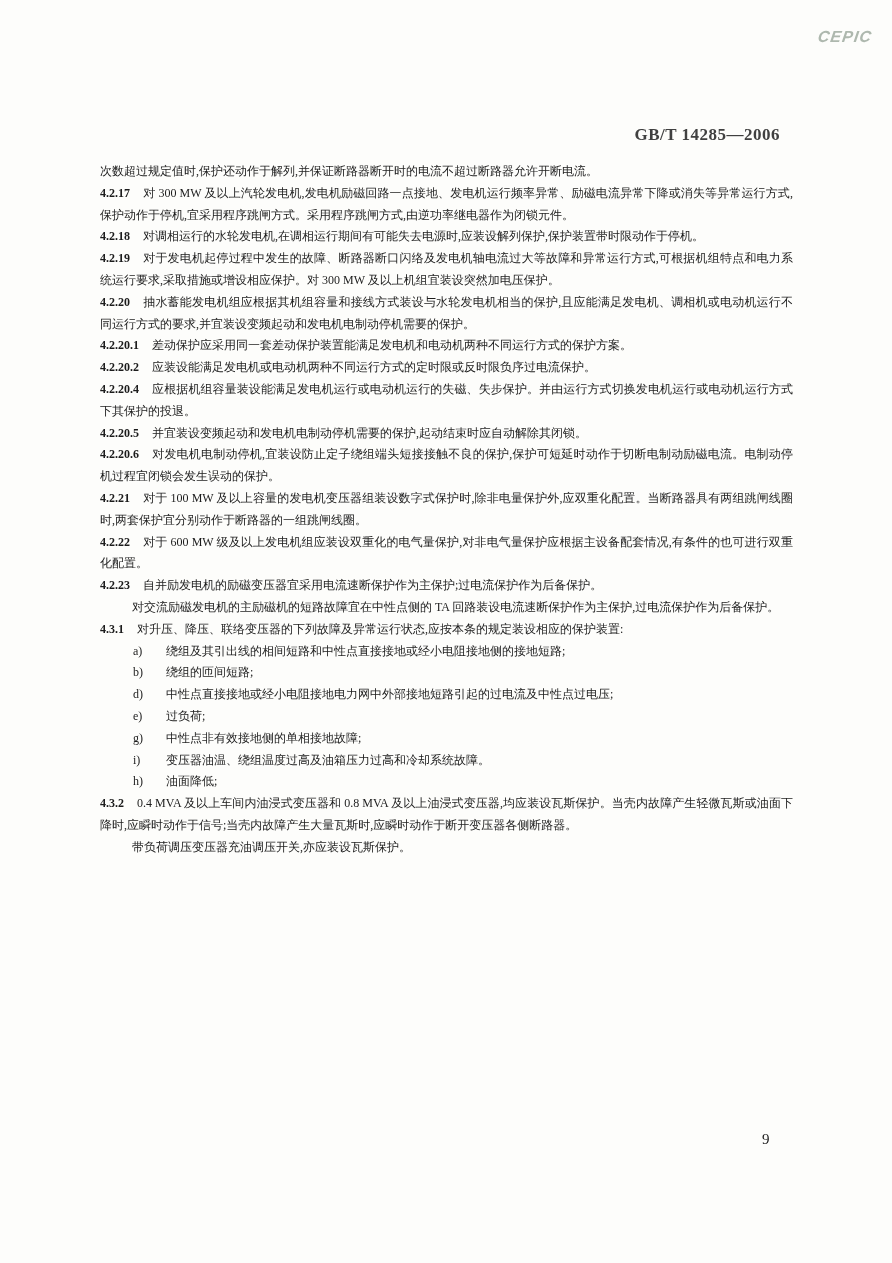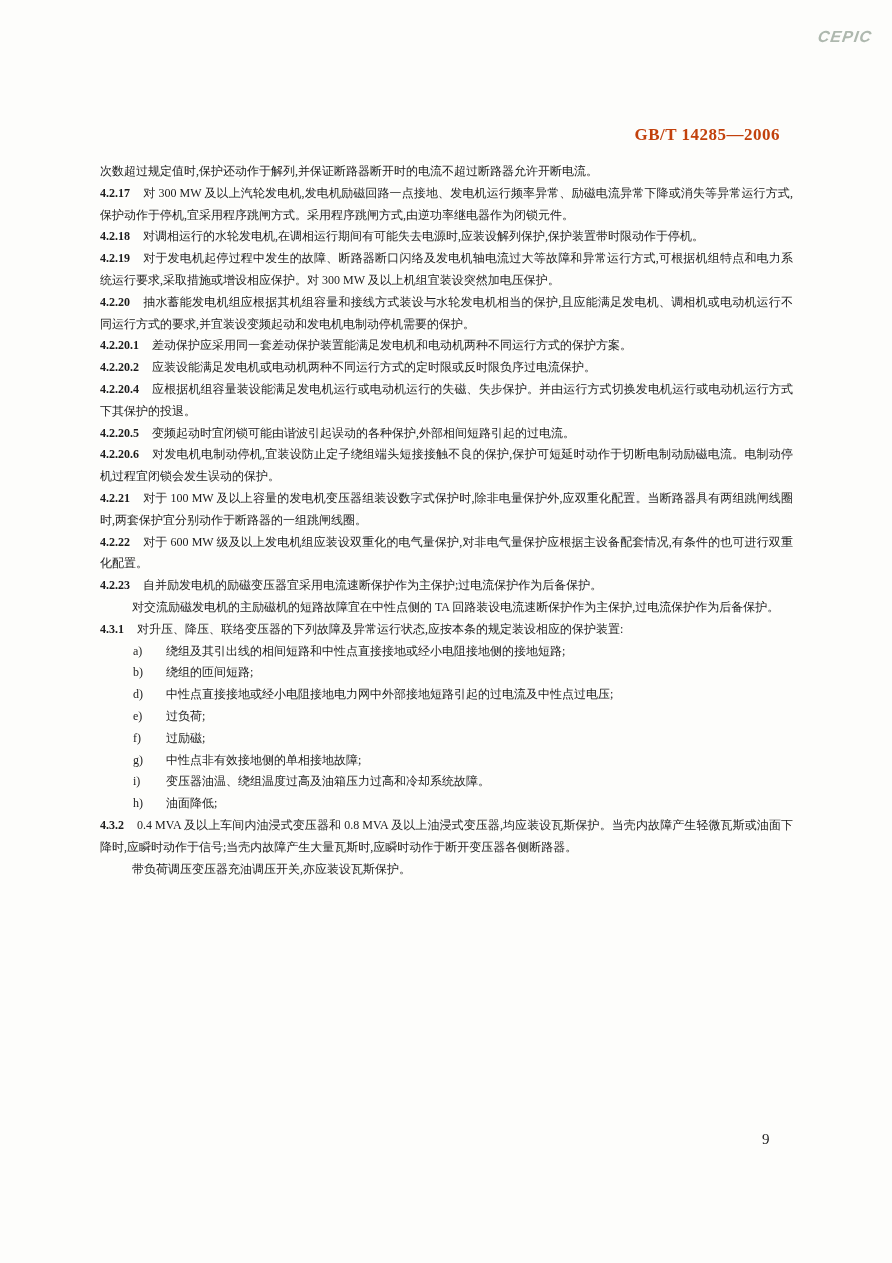--- a/index.html
+++ b/index.html
@@ -25,21 +25,21 @@
     color: #aeb8ae;
     transform: skewX(-8deg);
   }
   .doc-code {
     position: absolute;
     top: 125px;
     right: 112px;
     font-weight: bold;
     font-size: 17px;
     letter-spacing: 0.5px;
-    color: #c2410c;
+    color: #404040;
   }
   .content {
     position: absolute;
     top: 161px;
     left: 100px;
     width: 693px;
     font-size: 12px;
     line-height: 21.8px;
     text-align: justify;
   }
@@ -66,32 +66,31 @@
   <div class="doc-code">GB/T 14285—2006</div>
   <div class="content" id="content">
       <p class="para flush"><span class="txt">次数超过规定值时,保护还动作于解列,并保证断路器断开时的电流不超过断路器允许开断电流。</span></p>
       <p class="para clause"><span class="num">4.2.17</span><span class="txt">对 300 MW 及以上汽轮发电机,发电机励磁回路一点接地、发电机运行频率异常、励磁电流异常下降或消失等异常运行方式,保护动作于停机,宜采用程序跳闸方式。采用程序跳闸方式,由逆功率继电器作为闭锁元件。</span></p>
       <p class="para clause"><span class="num">4.2.18</span><span class="txt">对调相运行的水轮发电机,在调相运行期间有可能失去电源时,应装设解列保护,保护装置带时限动作于停机。</span></p>
       <p class="para clause"><span class="num">4.2.19</span><span class="txt">对于发电机起停过程中发生的故障、断路器断口闪络及发电机轴电流过大等故障和异常运行方式,可根据机组特点和电力系统运行要求,采取措施或增设相应保护。对 300 MW 及以上机组宜装设突然加电压保护。</span></p>
       <p class="para clause"><span class="num">4.2.20</span><span class="txt">抽水蓄能发电机组应根据其机组容量和接线方式装设与水轮发电机相当的保护,且应能满足发电机、调相机或电动机运行不同运行方式的要求,并宜装设变频起动和发电机电制动停机需要的保护。</span></p>
       <p class="para clause"><span class="num">4.2.20.1</span><span class="txt">差动保护应采用同一套差动保护装置能满足发电机和电动机两种不同运行方式的保护方案。</span></p>
       <p class="para clause"><span class="num">4.2.20.2</span><span class="txt">应装设能满足发电机或电动机两种不同运行方式的定时限或反时限负序过电流保护。</span></p>
       <p class="para clause"><span class="num">4.2.20.4</span><span class="txt">应根据机组容量装设能满足发电机运行或电动机运行的失磁、失步保护。并由运行方式切换发电机运行或电动机运行方式下其保护的投退。</span></p>
-      <p class="para clause"><span class="num">4.2.20.5</span><span class="txt">变频起动时宜闭锁可能由谐波引起误动的各种保护,外部相间短路引起的过电流。</span></p>
+      <p class="para clause"><span class="num">4.2.20.5</span><span class="txt">并宜装设变频起动和发电机电制动停机需要的保护,起动结束时应自动解除其闭锁。</span></p>
       <p class="para clause"><span class="num">4.2.20.6</span><span class="txt">对发电机电制动停机,宜装设防止定子绕组端头短接接触不良的保护,保护可短延时动作于切断电制动励磁电流。电制动停机过程宜闭锁会发生误动的保护。</span></p>
       <p class="para clause"><span class="num">4.2.21</span><span class="txt">对于 100 MW 及以上容量的发电机变压器组装设数字式保护时,除非电量保护外,应双重化配置。当断路器具有两组跳闸线圈时,两套保护宜分别动作于断路器的一组跳闸线圈。</span></p>
       <p class="para clause"><span class="num">4.2.22</span><span class="txt">对于 600 MW 级及以上发电机组应装设双重化的电气量保护,对非电气量保护应根据主设备配套情况,有条件的也可进行双重化配置。</span></p>
       <p class="para clause"><span class="num">4.2.23</span><span class="txt">自并励发电机的励磁变压器宜采用电流速断保护作为主保护;过电流保护作为后备保护。</span></p>
       <p class="para indent"><span class="txt">对交流励磁发电机的主励磁机的短路故障宜在中性点侧的 TA 回路装设电流速断保护作为主保护,过电流保护作为后备保护。</span></p>
       <p class="para clause"><span class="num">4.3.1</span><span class="txt">对升压、降压、联络变压器的下列故障及异常运行状态,应按本条的规定装设相应的保护装置:</span></p>
       <p class="para list"><span class="num">a)</span><span class="txt">绕组及其引出线的相间短路和中性点直接接地或经小电阻接地侧的接地短路;</span></p>
       <p class="para list"><span class="num">b)</span><span class="txt">绕组的匝间短路;</span></p>
       <p class="para list"><span class="num">d)</span><span class="txt">中性点直接接地或经小电阻接地电力网中外部接地短路引起的过电流及中性点过电压;</span></p>
       <p class="para list"><span class="num">e)</span><span class="txt">过负荷;</span></p>
-      <p class="para list"><span class="num">f)</span><span class="txt">过励磁;</span></p>
       <p class="para list"><span class="num">g)</span><span class="txt">中性点非有效接地侧的单相接地故障;</span></p>
       <p class="para list"><span class="num">i)</span><span class="txt">变压器油温、绕组温度过高及油箱压力过高和冷却系统故障。</span></p>
       <p class="para list"><span class="num">h)</span><span class="txt">油面降低;</span></p>
       <p class="para clause"><span class="num">4.3.2</span><span class="txt">0.4 MVA 及以上车间内油浸式变压器和 0.8 MVA 及以上油浸式变压器,均应装设瓦斯保护。当壳内故障产生轻微瓦斯或油面下降时,应瞬时动作于信号;当壳内故障产生大量瓦斯时,应瞬时动作于断开变压器各侧断路器。</span></p>
       <p class="para indent"><span class="txt">带负荷调压变压器充油调压开关,亦应装设瓦斯保护。</span></p>
     </div>
   <div class="page-number">9</div>
 </div>
 
 </body></html>

